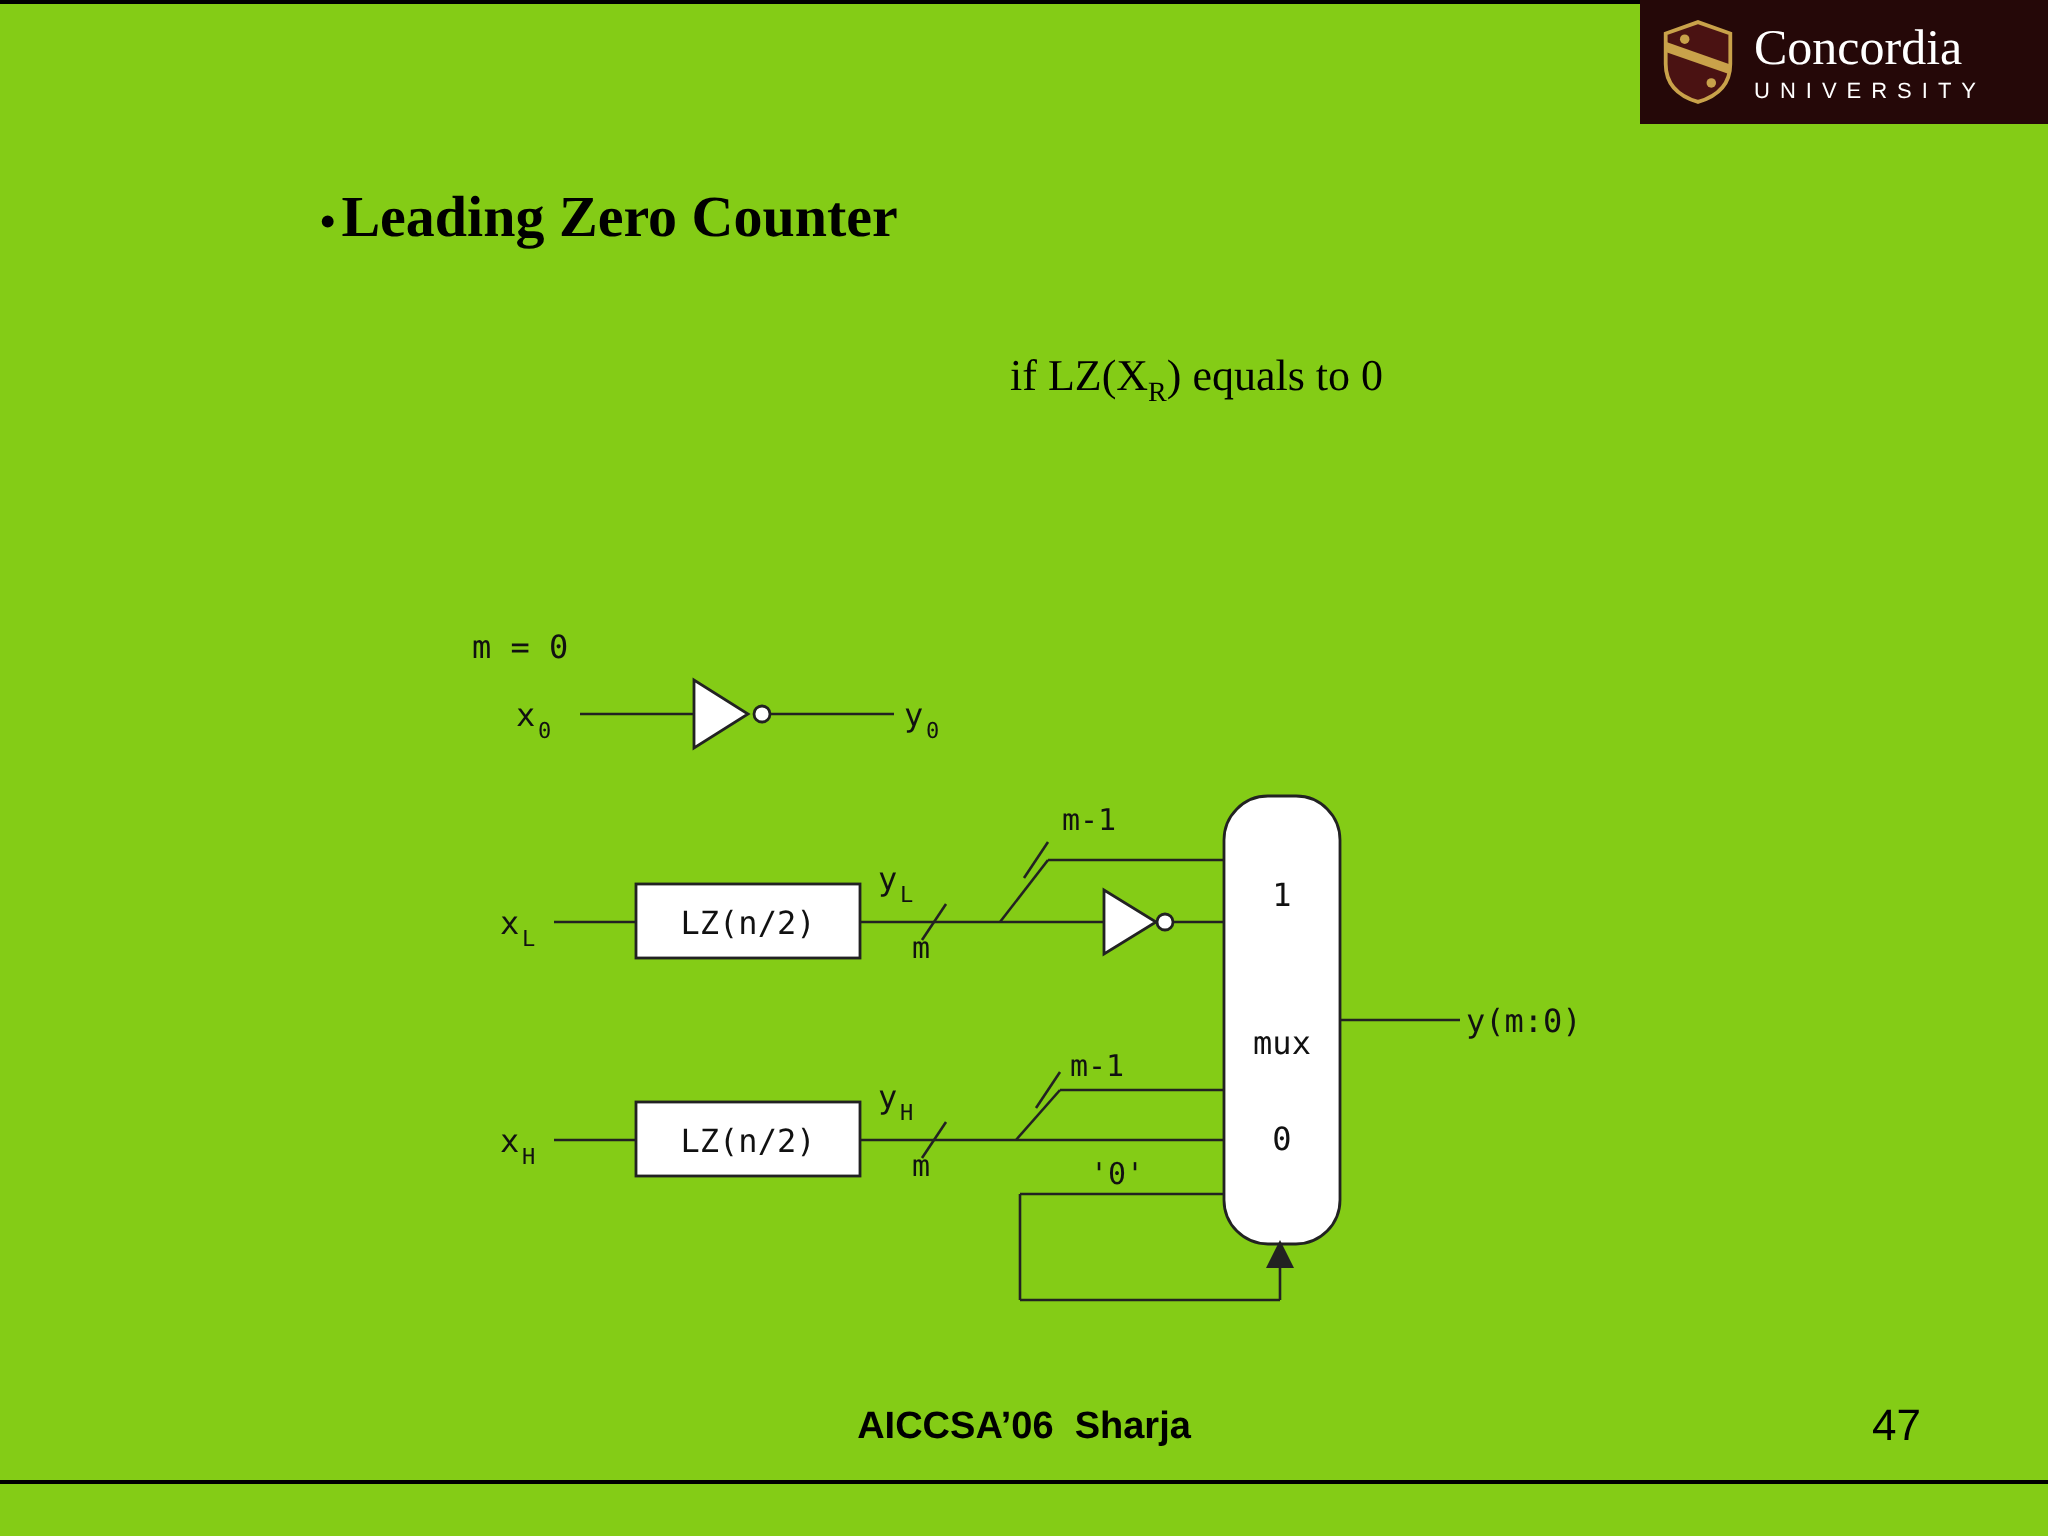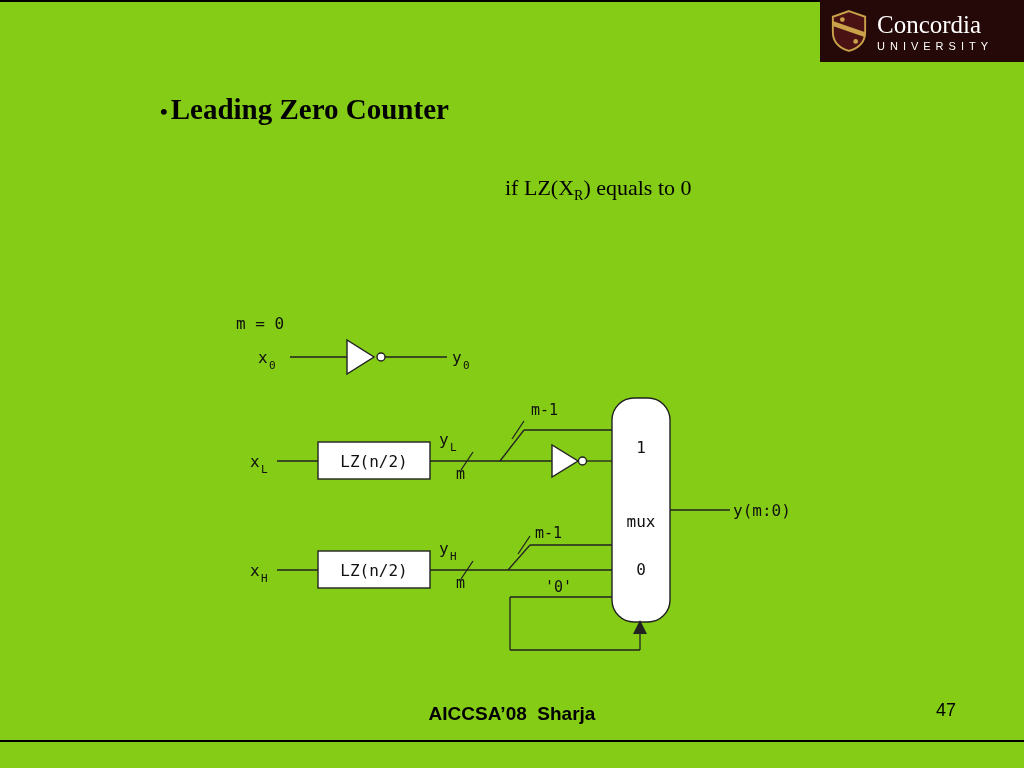--- a/index.html
+++ b/index.html
@@ -35,21 +35,21 @@
   
   .diagram { position:absolute; top:0; left:0; width:1024px; height:768px; }
 
   
   .footer {
     position:absolute; top:703px; left:0; width:1024px; text-align:center;
     font-family:"Liberation Sans", sans-serif; font-weight:bold; font-size:19px;
     color:#000; white-space:pre;
   }
   .page-number {
-    position:absolute; top:700px; left:936px; font-size:18px;
+    position:absolute; top:700px; left:936px; font-size:22px;
     font-family:"Liberation Sans", sans-serif; color:#000;
   }
 </style>
 </head>
 <body>
 
 <div class="slide">
   <div class="top-border"></div>
 
   <div class="logo">
@@ -146,16 +146,16 @@
       <text x="535" y="538" font-size="15">m-1</text>
 
       <text x="641" y="453" font-size="16" text-anchor="middle">1</text>
       <text x="641" y="527" font-size="16" text-anchor="middle">mux</text>
       <text x="641" y="575" font-size="16" text-anchor="middle">0</text>
       <text x="545" y="592" font-size="15">'0'</text>
       <text x="733" y="516" font-size="16">y(m:0)</text>
     </g>
   </svg>
 
-  <div class="footer">AICCSA’08  Sharja</div>
+  <div class="footer">AICCSA’06  Sharja</div>
   <div class="page-number">47</div>
   <div class="bottom-border"></div>
 </div>
 
 </body></html>

